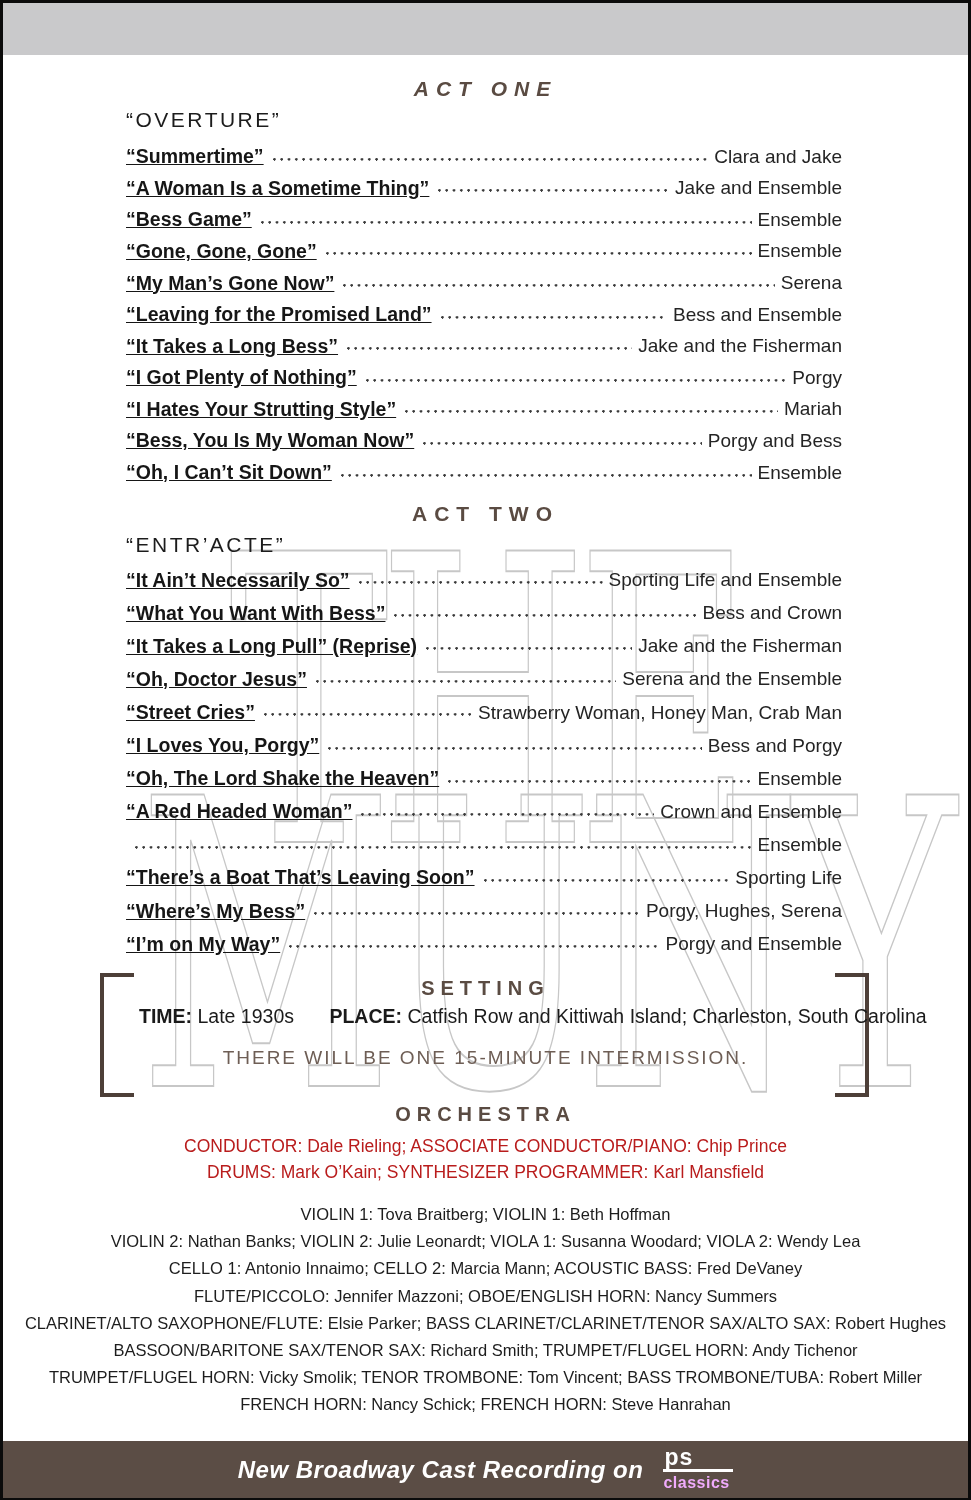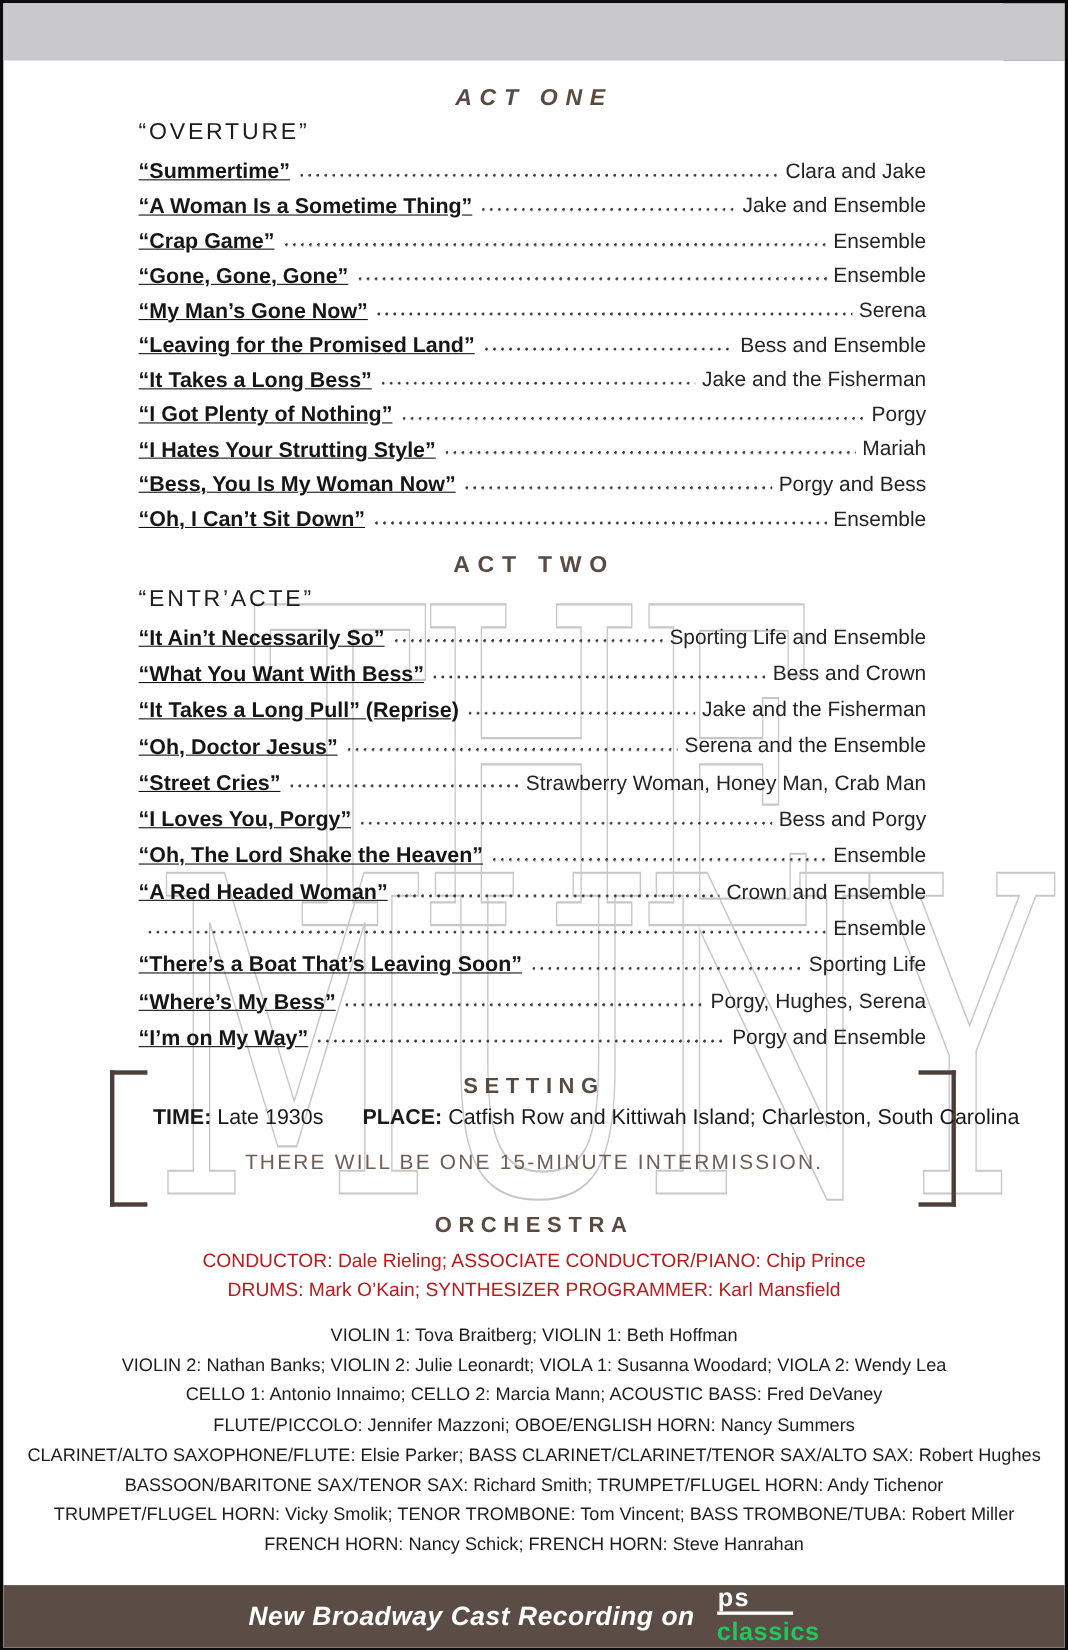--- a/index.html
+++ b/index.html
@@ -125,21 +125,21 @@
     font-style:italic;font-weight:bold;font-size:24px;color:#ffffff;
     letter-spacing:0.5px;
   }
   .ps-logo{display:flex;flex-direction:column;align-items:flex-start;margin-top:2px;}
   .ps-top{
     font-weight:bold;font-size:23px;line-height:0.78;color:#ffffff;
     letter-spacing:1px;border-bottom:3.5px solid #ffffff;
     padding:0 40px 3px 1px;
   }
   .ps-bottom{
-    font-weight:bold;font-size:23px;color:#22c55e;letter-spacing:0.5px;
+    font-weight:bold;font-size:16px;color:#f0abfc;letter-spacing:0.5px;
     margin-top:2px;
   }
 </style>
 </head>
 <body>
 
 <div class="page">
 
   <div class="wm" id="wm-the">THE</div>
   <div class="wm" id="wm-muny">MUNY</div>
@@ -157,21 +157,21 @@
         <span class="song-title">“Summertime”</span>
         <span class="dot-leader"></span>
         <span class="song-performers">Clara and Jake</span>
       </div>
       <div class="song-row">
         <span class="song-title">“A Woman Is a Sometime Thing”</span>
         <span class="dot-leader"></span>
         <span class="song-performers">Jake and Ensemble</span>
       </div>
       <div class="song-row">
-        <span class="song-title">“Crap Game”</span>
+        <span class="song-title">“Bess Game”</span>
         <span class="dot-leader"></span>
         <span class="song-performers">Ensemble</span>
       </div>
       <div class="song-row">
         <span class="song-title">“Gone, Gone, Gone”</span>
         <span class="dot-leader"></span>
         <span class="song-performers">Ensemble</span>
       </div>
       <div class="song-row">
         <span class="song-title">“My Man’s Gone Now”</span>

